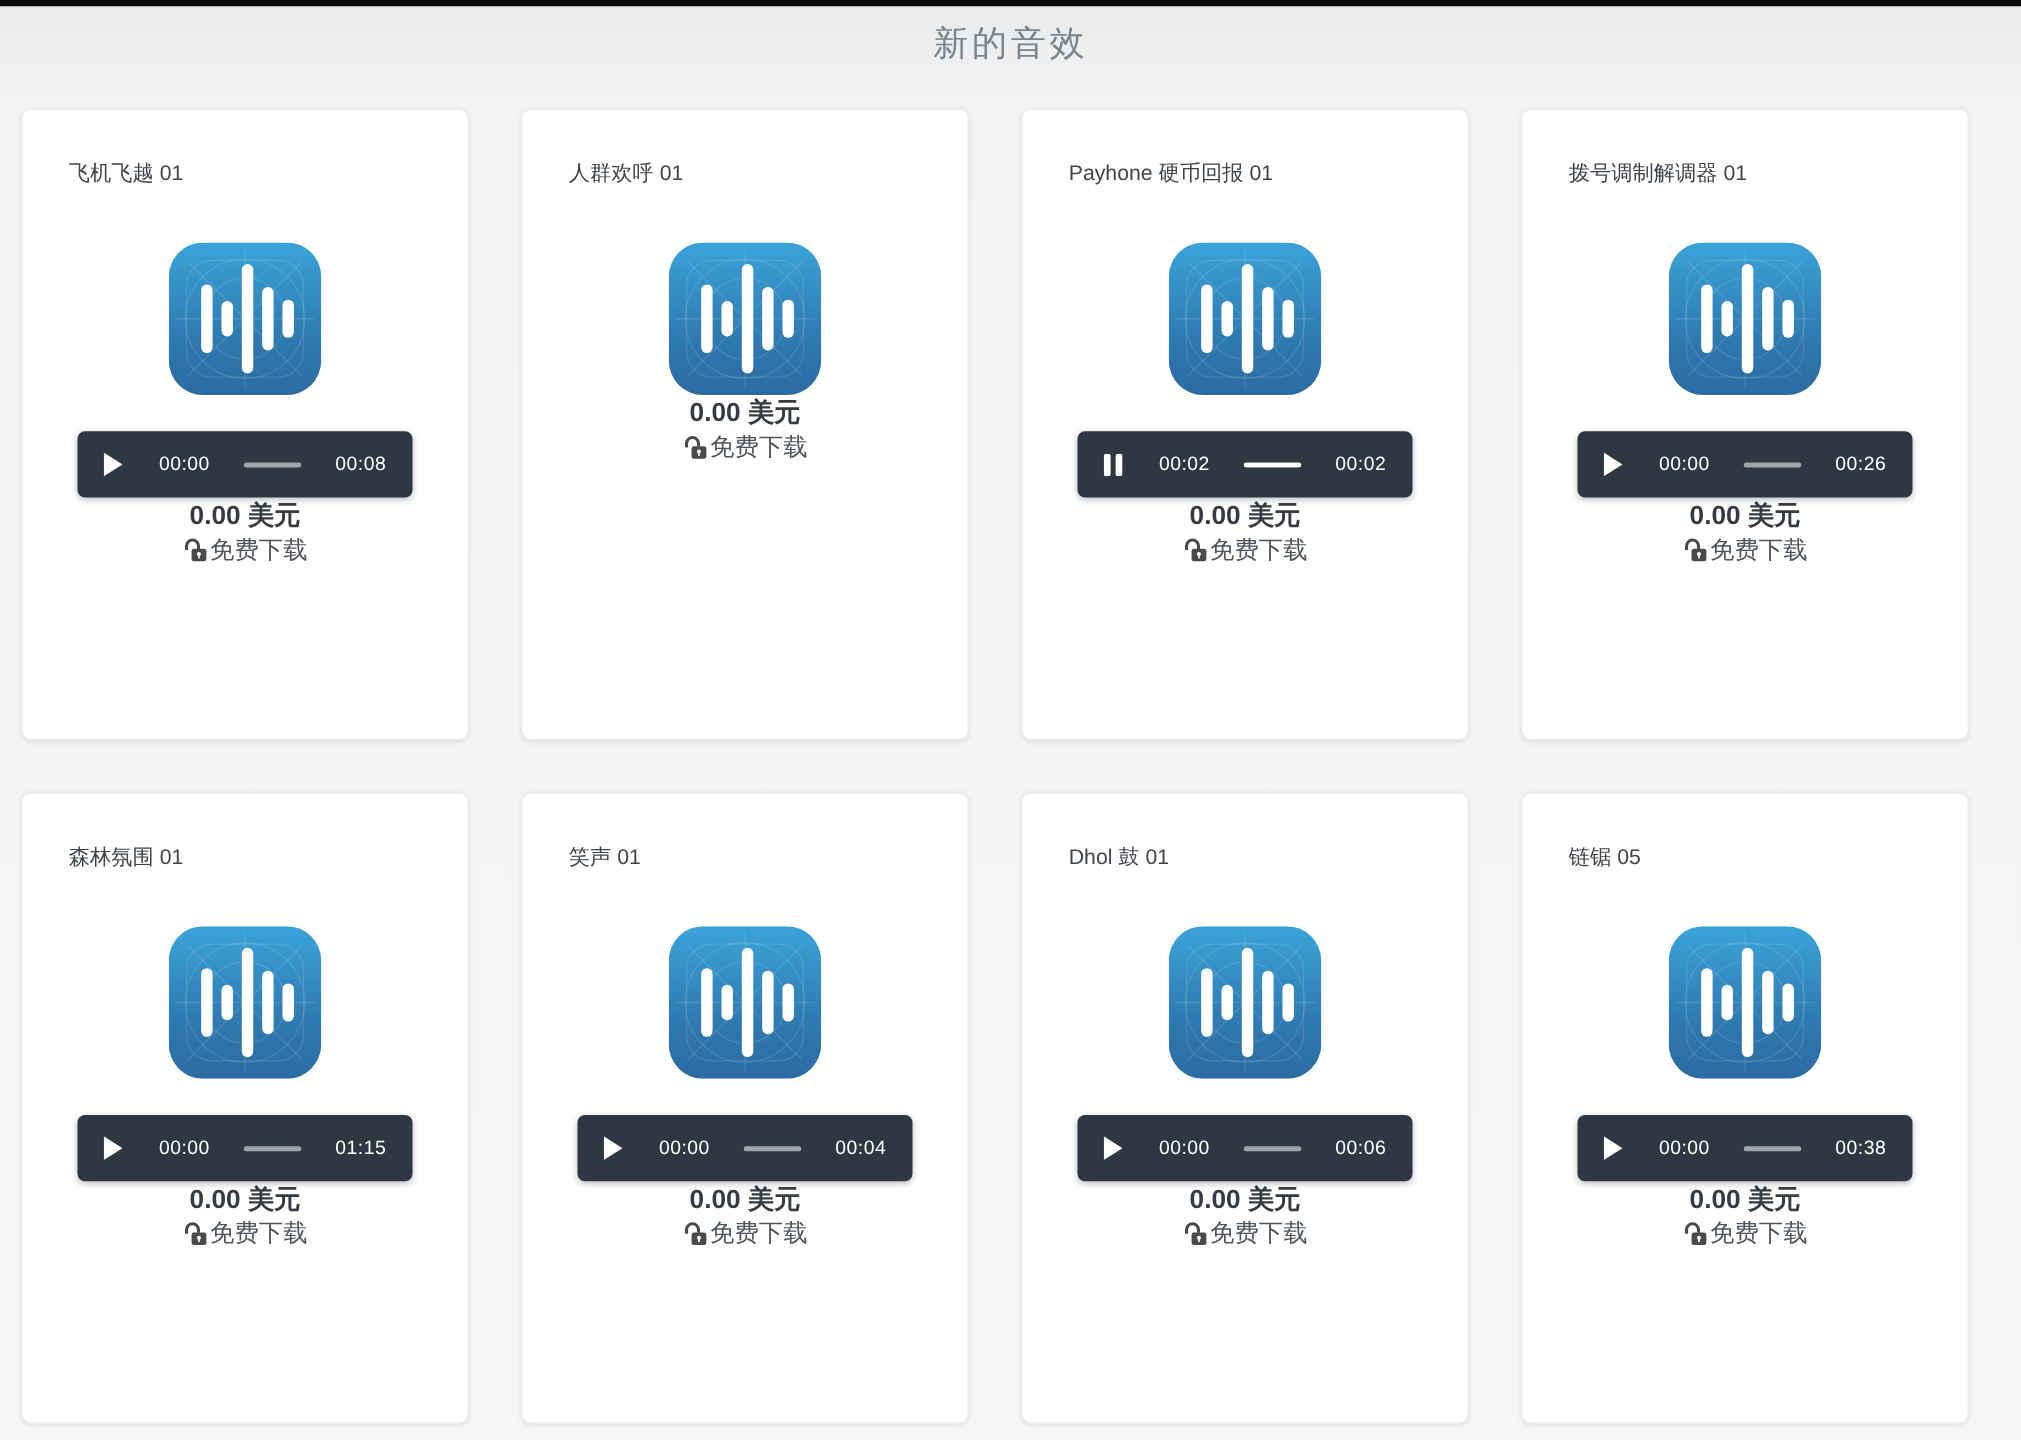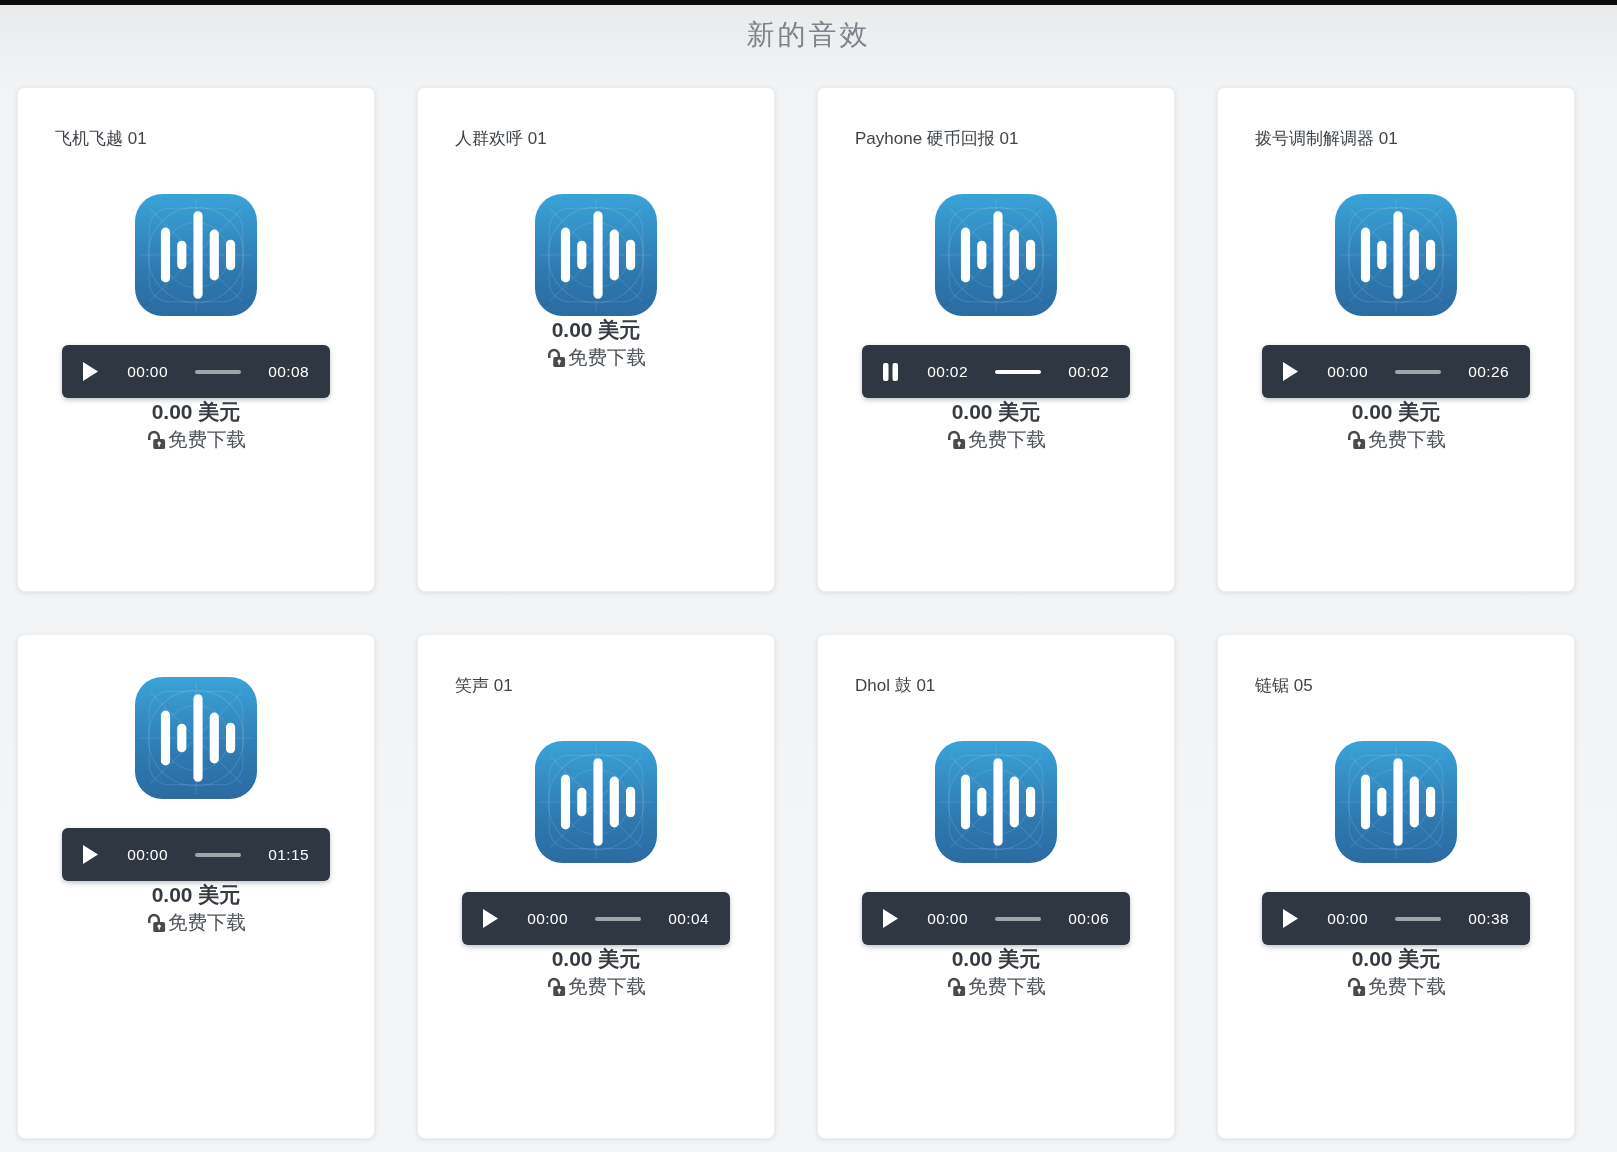--- a/index.html
+++ b/index.html
@@ -212,20 +212,21 @@
       <span class="lock">
           <svg width="21" height="22" viewBox="0 0 22 22">
             <use href="#lockIcon"></use>
           </svg>
         </span>
       <span>免费下载</span>
     </a>
   </article>
 
   <article class="card">
+    <h2>森林氛围 01</h2>
     <div class="art">
         <svg viewBox="0 0 120 120">
           <use href="#waveIcon"></use>
         </svg>
       </div>
     <div class="player">
       <button class="pp" data-state="play">
         <svg class="glyph-play" width="15" height="19" viewBox="0 0 15 19">
             <polygon points="0,0 15,9.5 0,19" fill="#fff"></polygon>
           </svg>

